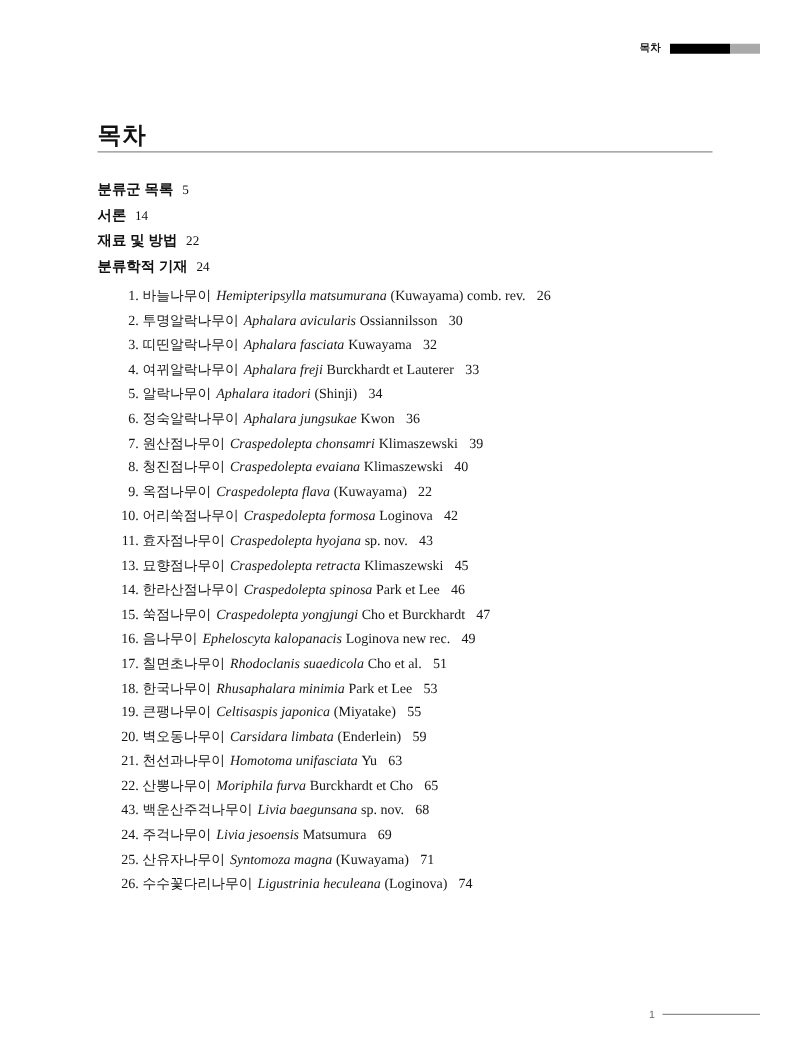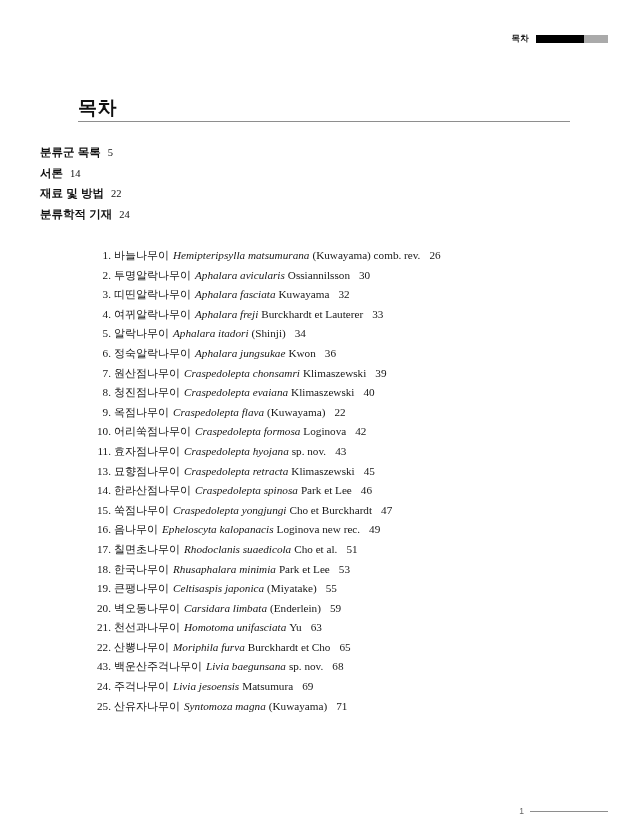--- a/index.html
+++ b/index.html
@@ -70,38 +70,38 @@
 
   
   .toc {
     position: absolute;
     top: 142px;
     left: 0;
     width: 637px;
   }
 
   .toc-section {
-    padding-left: 40px;
+    padding-left: 78px;
     font-family: "Liberation Sans", "DejaVu Sans", sans-serif;
     font-size: 11.5px;
     font-weight: 700;
     color: #111111;
     line-height: 20.5px;
     height: 20.5px;
     white-space: nowrap;
   }
   .toc-section .sec-page {
     font-family: "Liberation Serif", "DejaVu Serif", serif;
     font-weight: 400;
     font-size: 10.5px;
     margin-left: 7px;
   }
 
   .toc-entries {
-    margin-top: 22px;
+    margin-top: 4px;
   }
   .toc-entry {
     padding-left: 95px;
     font-size: 11.2px;
     line-height: 19.6px;
     height: 19.6px;
     white-space: nowrap;
     color: #161616;
   }
   .toc-entry .num {
@@ -184,19 +184,20 @@
       <div class="toc-entry"><span class="num">16.</span><span class="kor">음나무이</span><span class="sci">Epheloscyta kalopanacis</span><span class="auth">Loginova new rec.</span><span class="pg">49</span></div>
       <div class="toc-entry"><span class="num">17.</span><span class="kor">칠면초나무이</span><span class="sci">Rhodoclanis suaedicola</span><span class="auth">Cho et al.</span><span class="pg">51</span></div>
       <div class="toc-entry"><span class="num">18.</span><span class="kor">한국나무이</span><span class="sci">Rhusaphalara minimia</span><span class="auth">Park et Lee</span><span class="pg">53</span></div>
       <div class="toc-entry"><span class="num">19.</span><span class="kor">큰팽나무이</span><span class="sci">Celtisaspis japonica</span><span class="auth">(Miyatake)</span><span class="pg">55</span></div>
       <div class="toc-entry"><span class="num">20.</span><span class="kor">벽오동나무이</span><span class="sci">Carsidara limbata</span><span class="auth">(Enderlein)</span><span class="pg">59</span></div>
       <div class="toc-entry"><span class="num">21.</span><span class="kor">천선과나무이</span><span class="sci">Homotoma unifasciata</span><span class="auth">Yu</span><span class="pg">63</span></div>
       <div class="toc-entry"><span class="num">22.</span><span class="kor">산뽕나무이</span><span class="sci">Moriphila furva</span><span class="auth">Burckhardt et Cho</span><span class="pg">65</span></div>
       <div class="toc-entry"><span class="num">43.</span><span class="kor">백운산주걱나무이</span><span class="sci">Livia baegunsana</span><span class="auth">sp. nov.</span><span class="pg">68</span></div>
       <div class="toc-entry"><span class="num">24.</span><span class="kor">주걱나무이</span><span class="sci">Livia jesoensis</span><span class="auth">Matsumura</span><span class="pg">69</span></div>
       <div class="toc-entry"><span class="num">25.</span><span class="kor">산유자나무이</span><span class="sci">Syntomoza magna</span><span class="auth">(Kuwayama)</span><span class="pg">71</span></div>
+      <div class="toc-entry"><span class="num">26.</span><span class="kor">수수꽃다리나무이</span><span class="sci">Ligustrinia heculeana</span><span class="auth">(Loginova)</span><span class="pg">74</span></div>
     </div>
 </div>
 
 <div class="footer">
   <span class="footer-page-number">1</span>
   <span class="footer-rule"></span>
 </div>
 
 </body></html>

